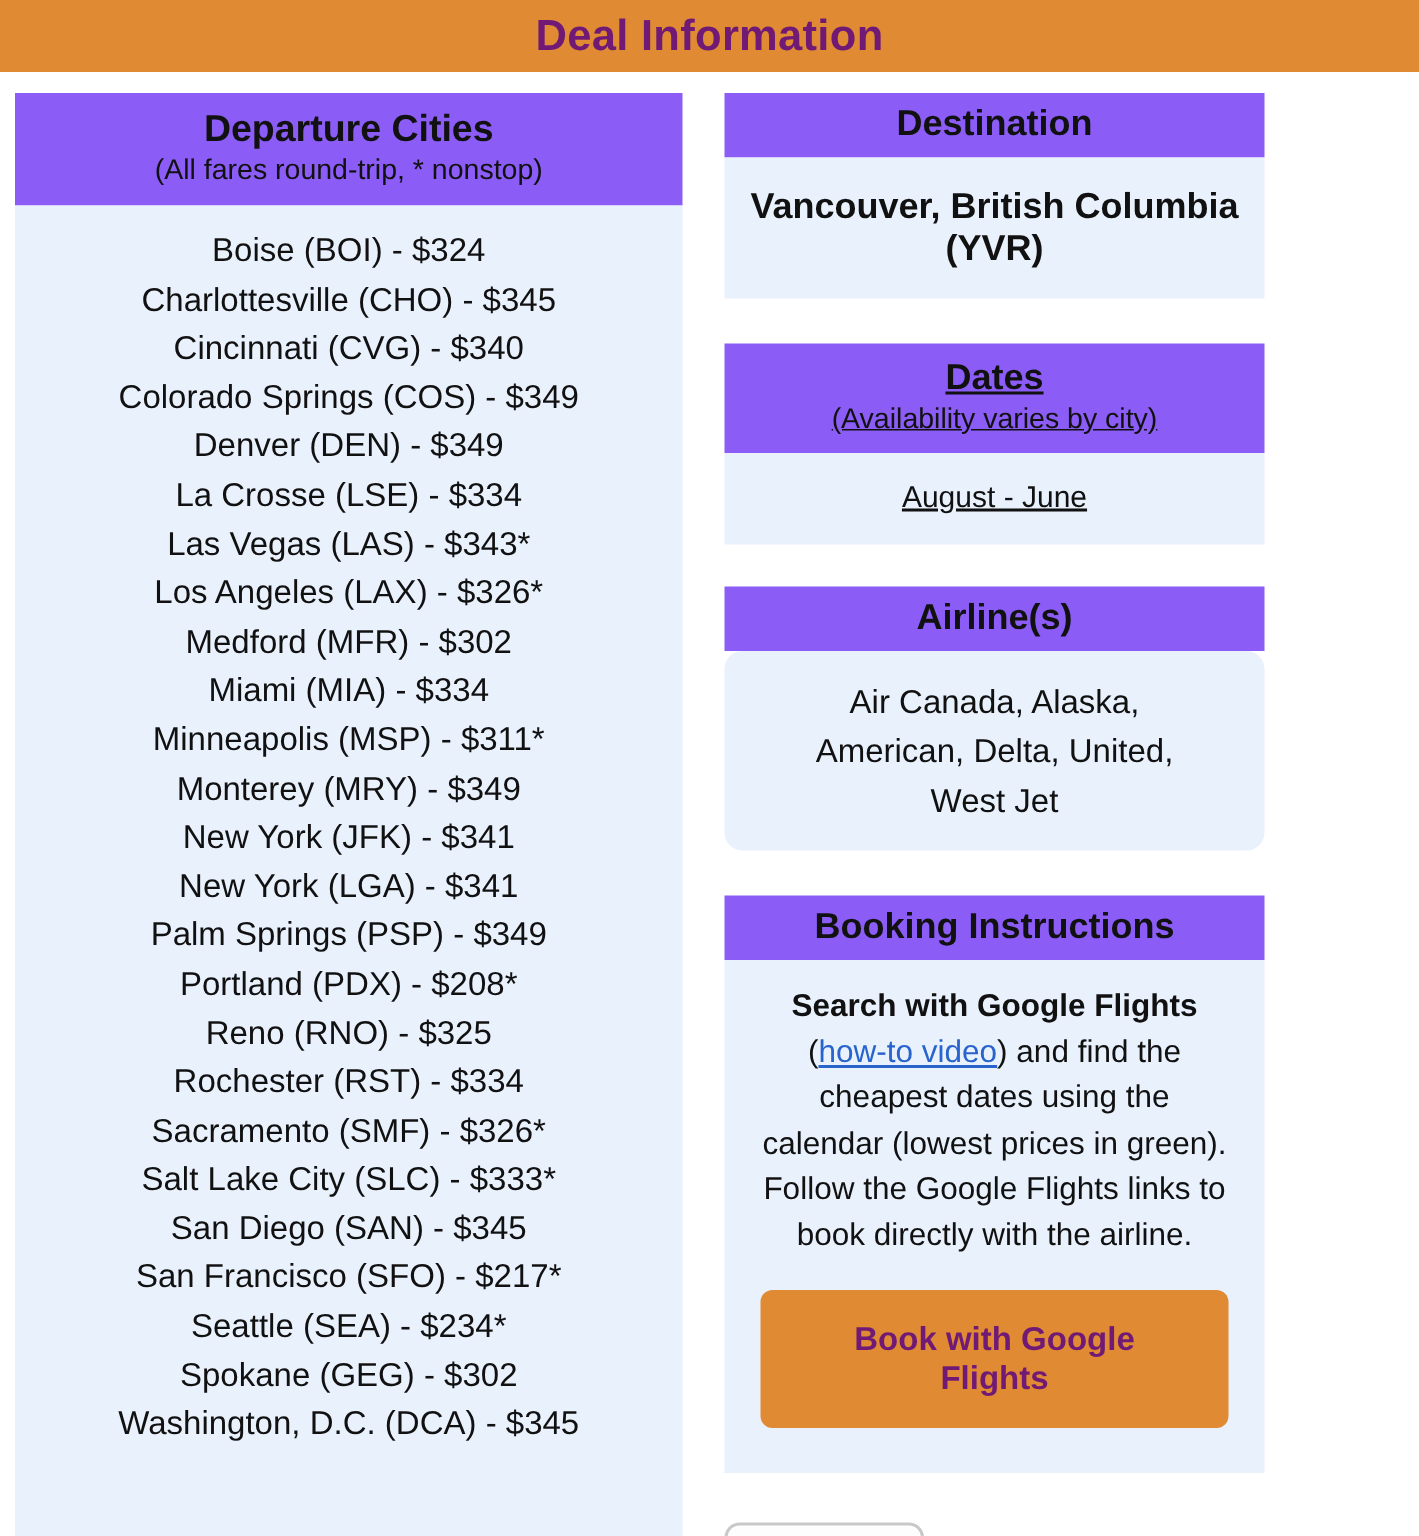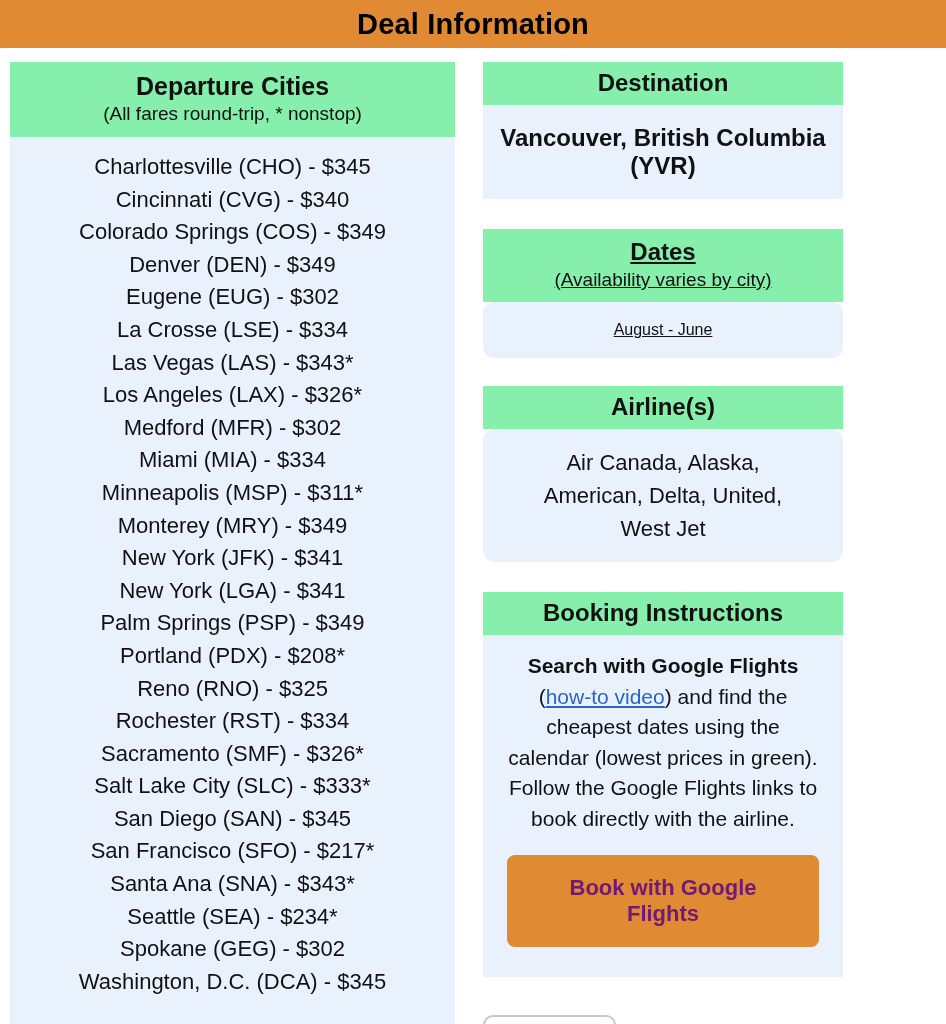--- a/index.html
+++ b/index.html
@@ -6,43 +6,43 @@
   html,body { background:#ffffff; }
   .page {
     position:relative; width:946px; height:1024px; overflow:hidden;
     background:#ffffff; font-family:"Liberation Sans", sans-serif; color:#111;
   }
   
   .topbar {
     position:absolute; left:0; top:0; width:946px; height:48px;
     background:#E08A33; display:flex; align-items:center; justify-content:center;
   }
-  .topbar-title { color:#000000; font-size:29px; font-weight:bold; letter-spacing:0.2px; }
+  .topbar-title { color:#701a75; font-size:29px; font-weight:bold; letter-spacing:0.2px; }
 
   
   .panel-header {
-    background:#86efac; text-align:center; padding:6px 8px 7px 8px;
+    background:#8b5cf6; text-align:center; padding:6px 8px 7px 8px;
   }
   .panel-header .hdr-title { font-size:24px; font-weight:bold; line-height:30px; }
   .panel-header .hdr-sub { font-size:19px; line-height:26px; }
   .panel-body { background:#E9F1FD; text-align:center; }
 
   
   .left-panel { position:absolute; left:10px; top:62px; width:445px; }
   .left-panel .panel-header { padding:9px 8px 10px 8px; }
   .left-panel .hdr-title { font-size:25px; }
   .left-body { height:887px; overflow:hidden; padding-top:14px; }
   .city-row { font-size:22px; line-height:32.6px; white-space:nowrap; }
 
   
   .right-col { position:absolute; left:483px; top:62px; width:360px; display:flex; flex-direction:column; }
   .sec-destination .panel-body { padding:19px 10px; font-size:24px; font-weight:bold; }
   .sec-dates { margin-top:30px;text-decoration:underline; }
   .sec-dates .panel-header { padding:8px 8px 9px 8px; }
-  .sec-dates .panel-body { padding:19px 24px; font-size:16px;border-radius:11px; }
+  .sec-dates .panel-body { padding:19px 24px; font-size:20px; }
   .sec-airlines { margin-top:28px; }
   .sec-airlines .panel-body { padding:17px 40px; font-size:22px; line-height:33px;border-radius:12px; }
   .sec-booking { margin-top:30px; }
   .sec-booking .panel-body { padding:16px 24px 30px 24px; font-size:21px; line-height:30.5px; }
   .booking-text b { font-weight:bold; }
   .howto-link { color:#2964CC; text-decoration:underline; cursor:pointer; }
   .book-button {
     display:inline-block; margin-top:21px; background:#E08A33; color:#701a75;
     font-size:22px; font-weight:bold; font-family:"Liberation Sans", sans-serif;
     border:none; border-radius:8px; padding:20px 28px; cursor:pointer;
@@ -62,43 +62,42 @@
   <div class="topbar">
     <span class="topbar-title">Deal Information</span>
   </div>
 
   <div class="left-panel">
     <div class="panel-header">
       <div class="hdr-title">Departure Cities</div>
       <div class="hdr-sub">(All fares round-trip, * nonstop)</div>
     </div>
     <div class="panel-body left-body">
+        <div class="city-row">Boise (BOI) - $324</div>
         <div class="city-row">Charlottesville (CHO) - $345</div>
         <div class="city-row">Cincinnati (CVG) - $340</div>
         <div class="city-row">Colorado Springs (COS) - $349</div>
         <div class="city-row">Denver (DEN) - $349</div>
-        <div class="city-row">Eugene (EUG) - $302</div>
         <div class="city-row">La Crosse (LSE) - $334</div>
         <div class="city-row">Las Vegas (LAS) - $343*</div>
         <div class="city-row">Los Angeles (LAX) - $326*</div>
         <div class="city-row">Medford (MFR) - $302</div>
         <div class="city-row">Miami (MIA) - $334</div>
         <div class="city-row">Minneapolis (MSP) - $311*</div>
         <div class="city-row">Monterey (MRY) - $349</div>
         <div class="city-row">New York (JFK) - $341</div>
         <div class="city-row">New York (LGA) - $341</div>
         <div class="city-row">Palm Springs (PSP) - $349</div>
         <div class="city-row">Portland (PDX) - $208*</div>
         <div class="city-row">Reno (RNO) - $325</div>
         <div class="city-row">Rochester (RST) - $334</div>
         <div class="city-row">Sacramento (SMF) - $326*</div>
         <div class="city-row">Salt Lake City (SLC) - $333*</div>
         <div class="city-row">San Diego (SAN) - $345</div>
         <div class="city-row">San Francisco (SFO) - $217*</div>
-        <div class="city-row">Santa Ana (SNA) - $343*</div>
         <div class="city-row">Seattle (SEA) - $234*</div>
         <div class="city-row">Spokane (GEG) - $302</div>
         <div class="city-row">Washington, D.C. (DCA) - $345</div>
       </div>
   </div>
 
   <div class="right-col">
 
     <div class="sec-destination">
       <div class="panel-header">

